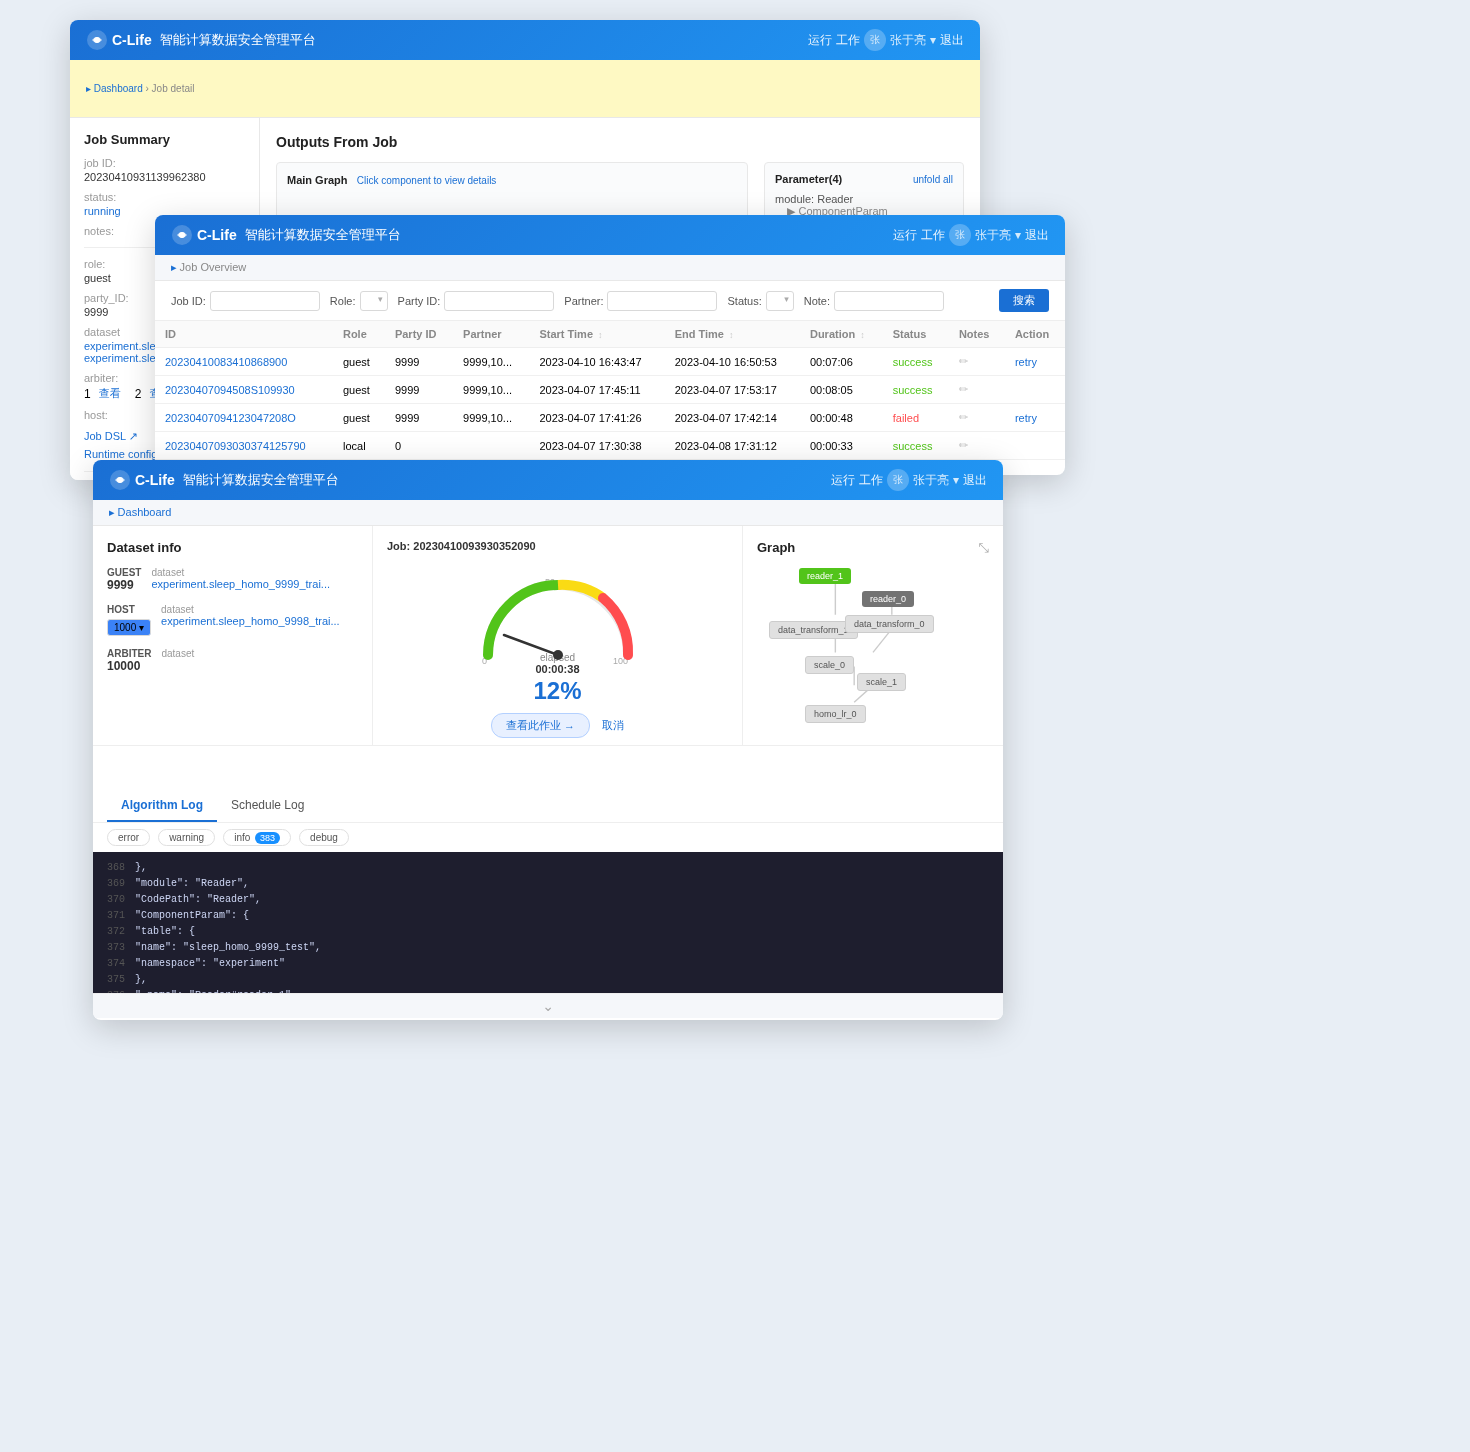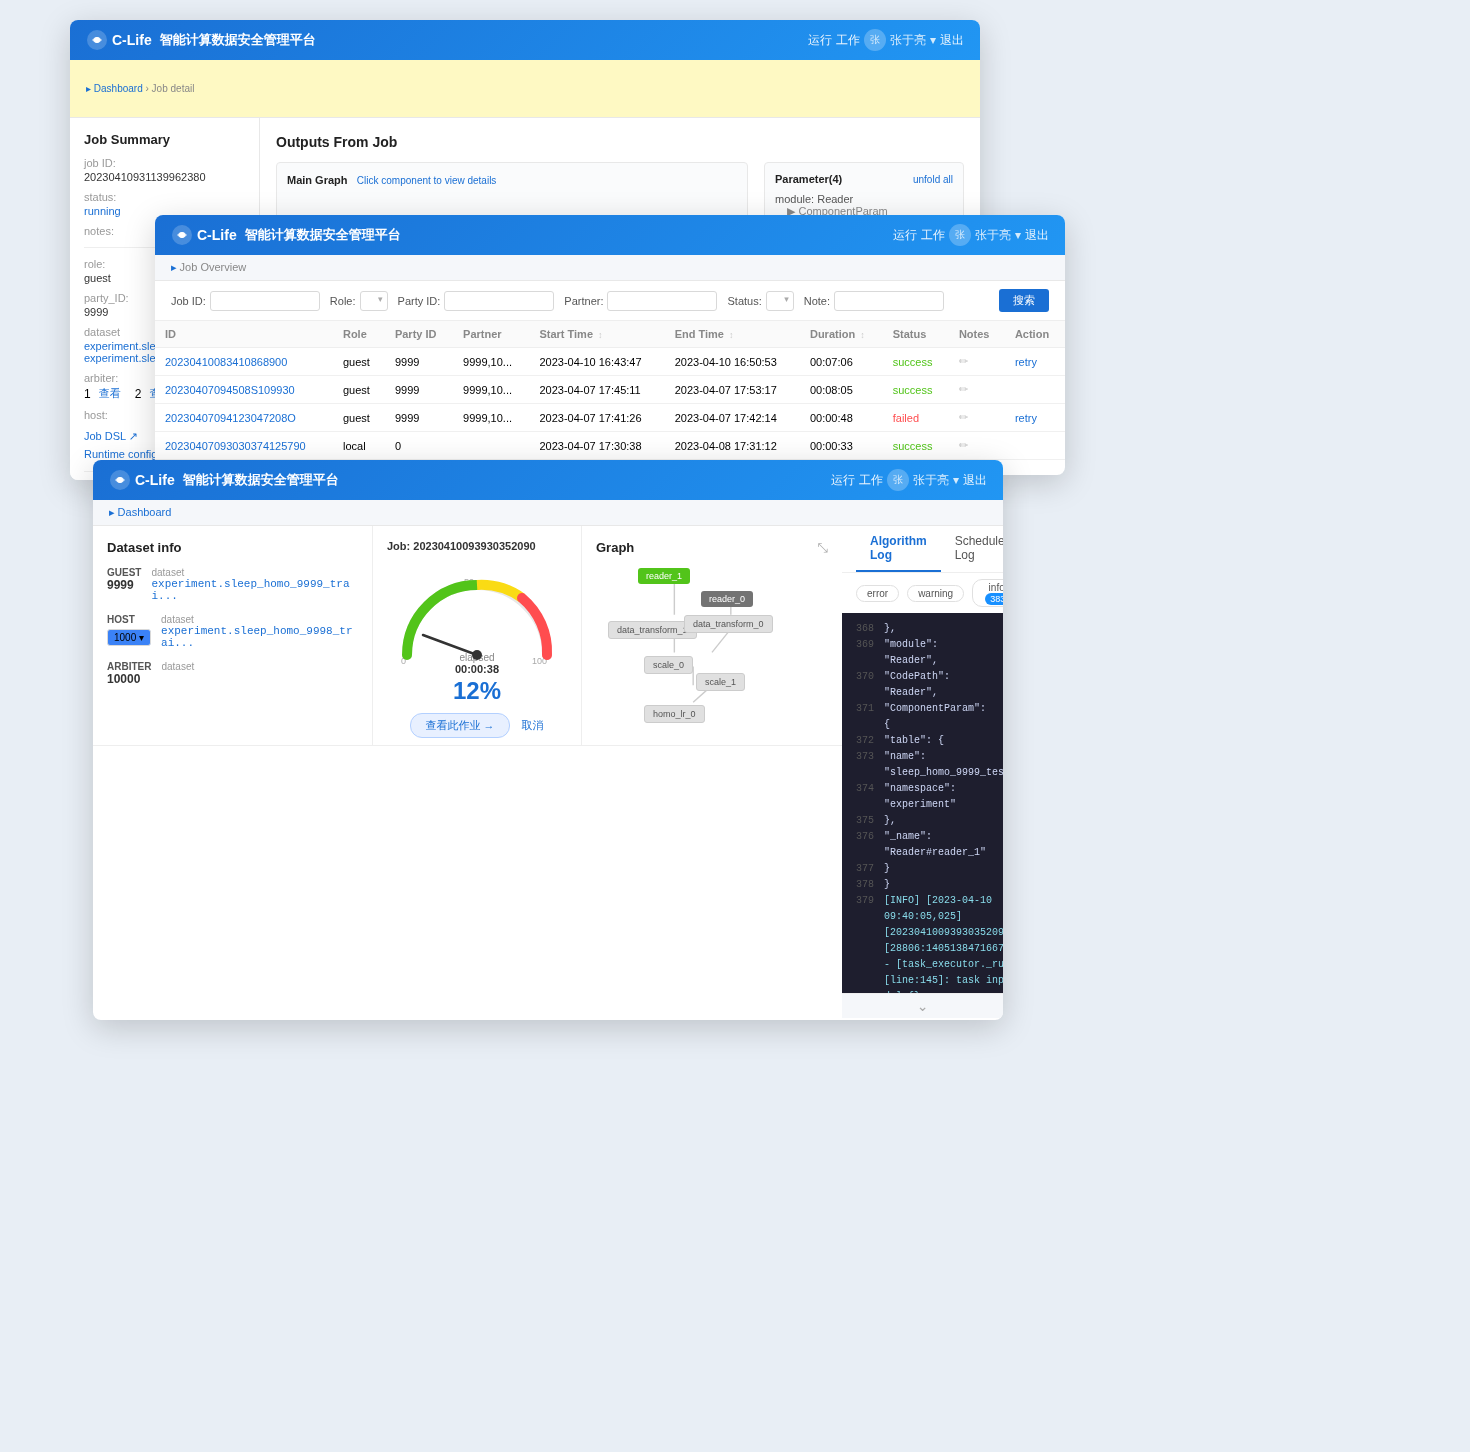--- a/index.html
+++ b/index.html
@@ -35,21 +35,21 @@
     }
     .topbar .logo {
       display: flex;
       align-items: center;
       gap: 4px;
     }
     .logo-icon {
       width: 22px;
       height: 22px;
     }
-    .topbar-title { font-size: 13px; font-weight: 700; margin-right: auto; }
+    .topbar-title { font-size: 13px; font-weight: 400; margin-right: auto; }
     .topbar-nav { display: flex; gap: 4px; align-items: center; font-size: 12px; }
     .topbar-nav span { cursor: pointer; opacity: 0.9; }
     .topbar-nav .user { display: flex; align-items: center; gap: 4px; }
     .user-avatar {
       width: 22px; height: 22px; border-radius: 50%;
       background: rgba(255,255,255,0.3);
       display: flex; align-items: center; justify-content: center;
       font-size: 10px;
     }
 
@@ -197,44 +197,45 @@
     .win3-breadcrumb {
       background: #f5f7fa;
       padding: 6px 16px;
       font-size: 11px;
       color: #888;
       border-bottom: 1px solid #e8e8e8;
     }
     .win3-breadcrumb a { color: #1a6fd4; }
     .dashboard-body {
       display: flex;
-      flex-direction: row;
+      flex-direction: column;
       height: calc(100% - 68px);
       overflow: hidden;
+      gap: 44px;
     }
 
     
     .dashboard-top {
       display: flex;
       border-bottom: 1px solid #eee;
       height: 220px;
     }
 
     
     .dataset-panel {
       width: 280px;
       border-right: 1px solid #eee;
       padding: 14px;
     }
     .panel-title { font-size: 13px; font-weight: 700; margin-bottom: 12px; color: #222; }
     .ds-row { display: flex; gap: 10px; margin-bottom: 12px; }
     .ds-role { font-size: 10px; font-weight: 600; color: #555; }
     .ds-number { font-size: 12px; font-weight: 700; color: #333; }
     .ds-label { font-size: 10px; color: #999; }
-    .ds-value-link { color: #1a6fd4; font-size: 11px; word-break: break-all; font-family: Liberation Mono, monospace; }
+    .ds-value-link { color: #1a6fd4; font-size: 11px; word-break: break-all; }
     .ds-col { flex: 1; }
     .select-box {
       border: 1px solid #d9d9d9; border-radius: 3px;
       padding: 2px 6px; font-size: 10px; background: #3b82f6;
       display: inline-block; cursor: pointer;
     }
 
     
     .job-panel {
       flex: 1;

